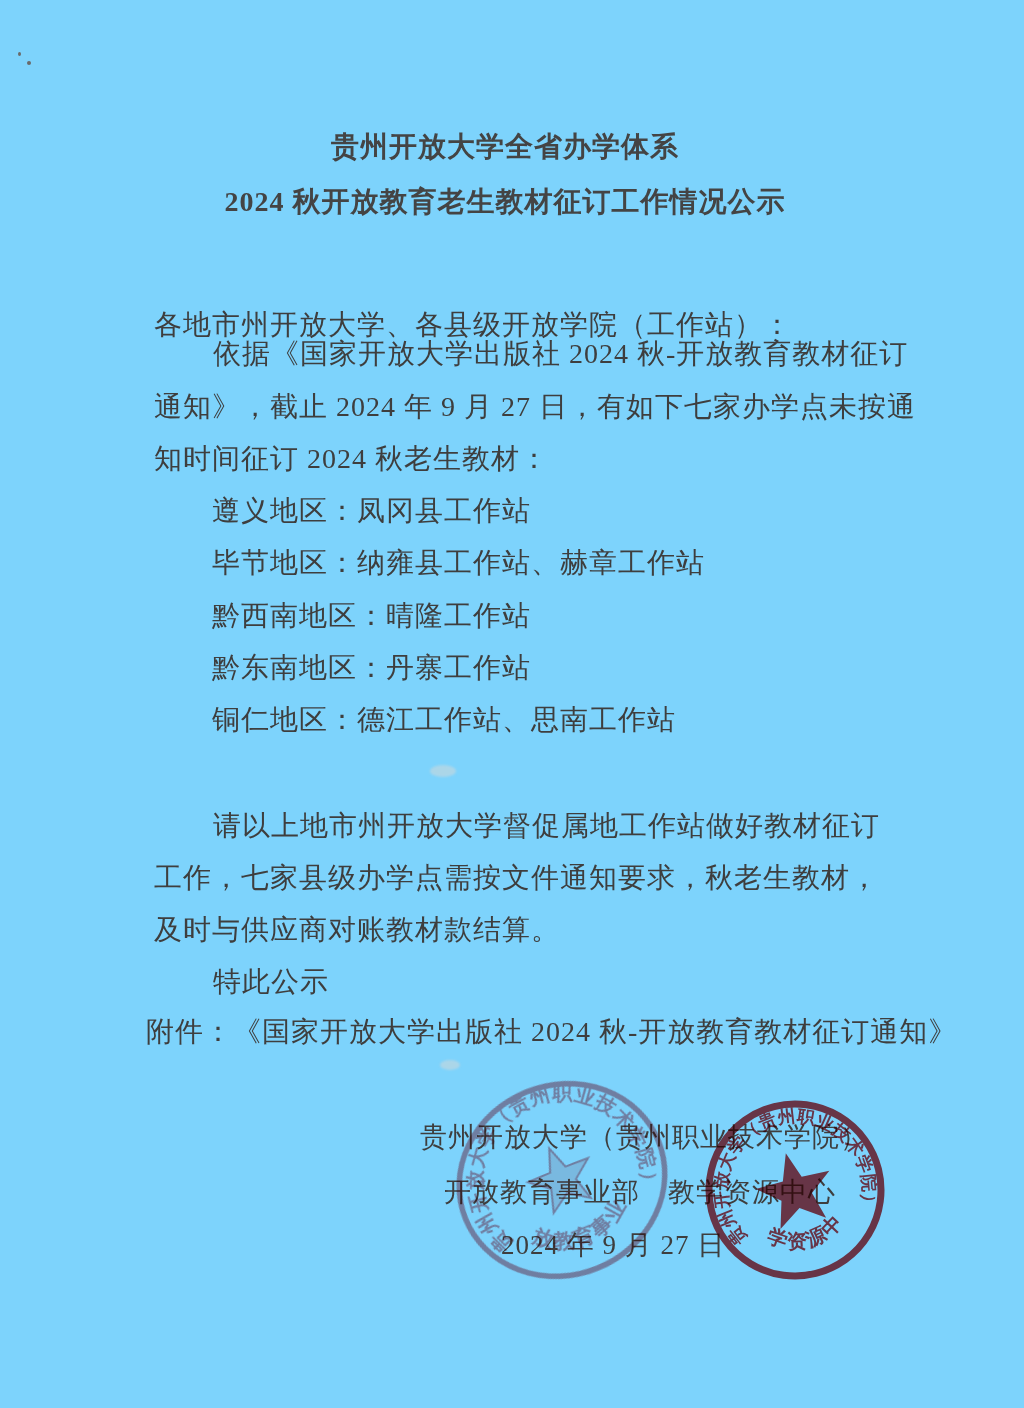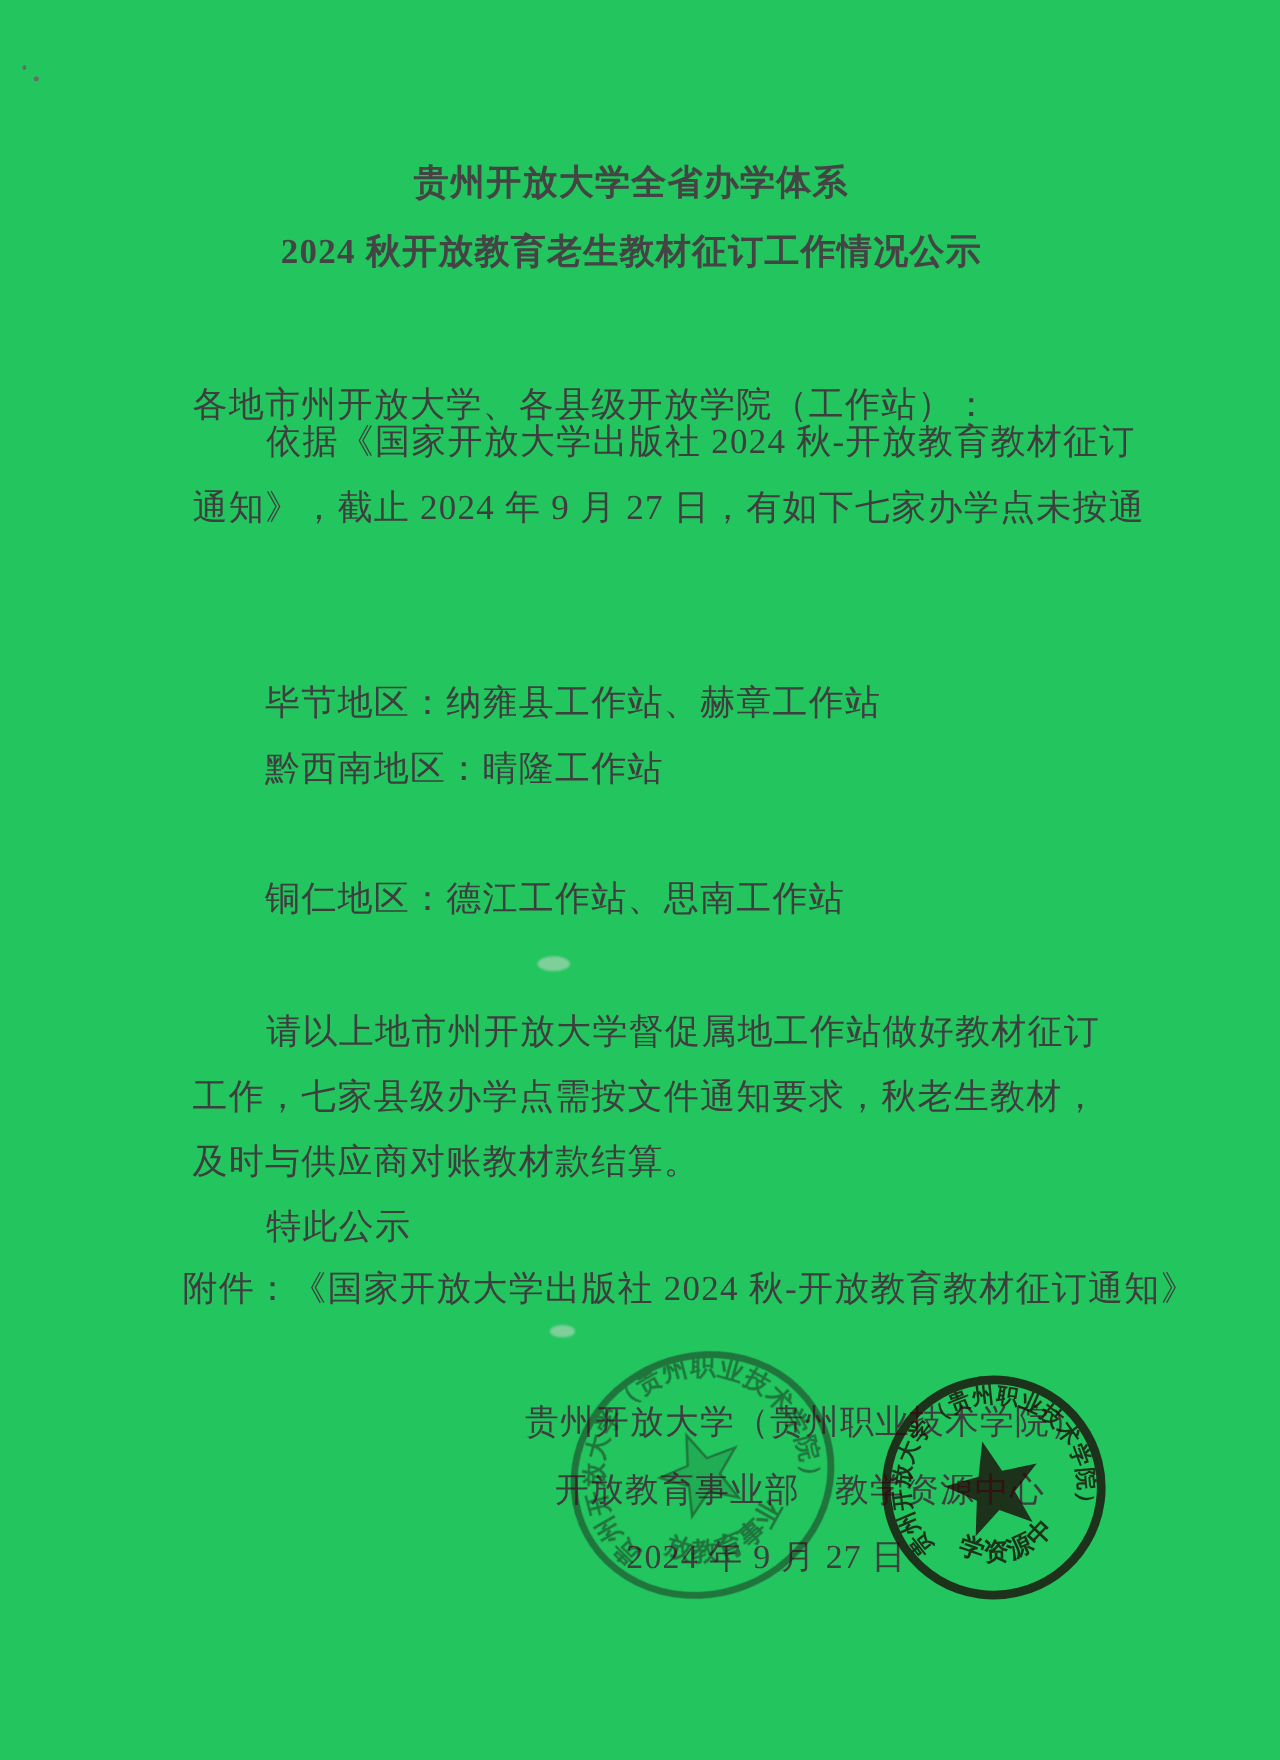--- a/index.html
+++ b/index.html
@@ -1,19 +1,19 @@
 <!DOCTYPE html>
 <html><head>
 <meta charset="utf-8">
 <style>
   html,body{margin:0;padding:0;}
   .page{
     position:relative;
     width:1024px;height:1408px;
-    background:#22c55e;
+    background:#7dd3fc;
     overflow:hidden;
     font-family:"Liberation Serif","DejaVu Serif",serif;
     color:#3e3e3e;
   }
   .line{
     position:absolute;
     white-space:nowrap;
     font-size:28px;
     line-height:1.2;
     letter-spacing:1px;
@@ -49,23 +49,26 @@
   <div class="smudge" style="left:430px;top:765px;width:26px;height:12px;"></div>
   <div class="smudge" style="left:440px;top:1060px;width:20px;height:10px;"></div>
 
   <div class="line title" style="top:130px;">贵州开放大学全省办学体系</div>
   <div class="line title" style="top:185px;">2024 秋开放教育老生教材征订工作情况公示</div>
 
   <div class="line" style="left:154px;top:283px;margin-top:25px;">各地市州开放大学、各县级开放学院（工作站）：</div>
 
   <div class="line" style="left:213px;top:337px;">依据《国家开放大学出版社 2024 秋-开放教育教材征订</div>
   <div class="line" style="left:154px;top:390px;">通知》，截止 2024 年 9 月 27 日，有如下七家办学点未按通</div>
+  <div class="line" style="left:154px;top:442px;">知时间征订 2024 秋老生教材：</div>
 
+  <div class="line" style="left:212px;top:494px;">遵义地区：凤冈县工作站</div>
   <div class="line" style="left:212px;top:546px;">毕节地区：纳雍县工作站、赫章工作站</div>
   <div class="line" style="left:212px;top:599px;">黔西南地区：晴隆工作站</div>
+  <div class="line" style="left:212px;top:651px;">黔东南地区：丹寨工作站</div>
   <div class="line" style="left:212px;top:703px;">铜仁地区：德江工作站、思南工作站</div>
 
   <div class="line" style="left:213px;top:809px;">请以上地市州开放大学督促属地工作站做好教材征订</div>
   <div class="line" style="left:154px;top:861px;">工作，七家县级办学点需按文件通知要求，秋老生教材，</div>
   <div class="line" style="left:154px;top:913px;text-align:right;">及时与供应商对账教材款结算。</div>
 
   <div class="line" style="left:213px;top:965px;">特此公示</div>
   <div class="line" style="left:146px;top:1015px;">附件：《国家开放大学出版社 2024 秋-开放教育教材征订通知》</div>
 
   <div class="line sig" style="left:420px;top:1121px;">贵州开放大学（贵州职业技术学院）</div>

